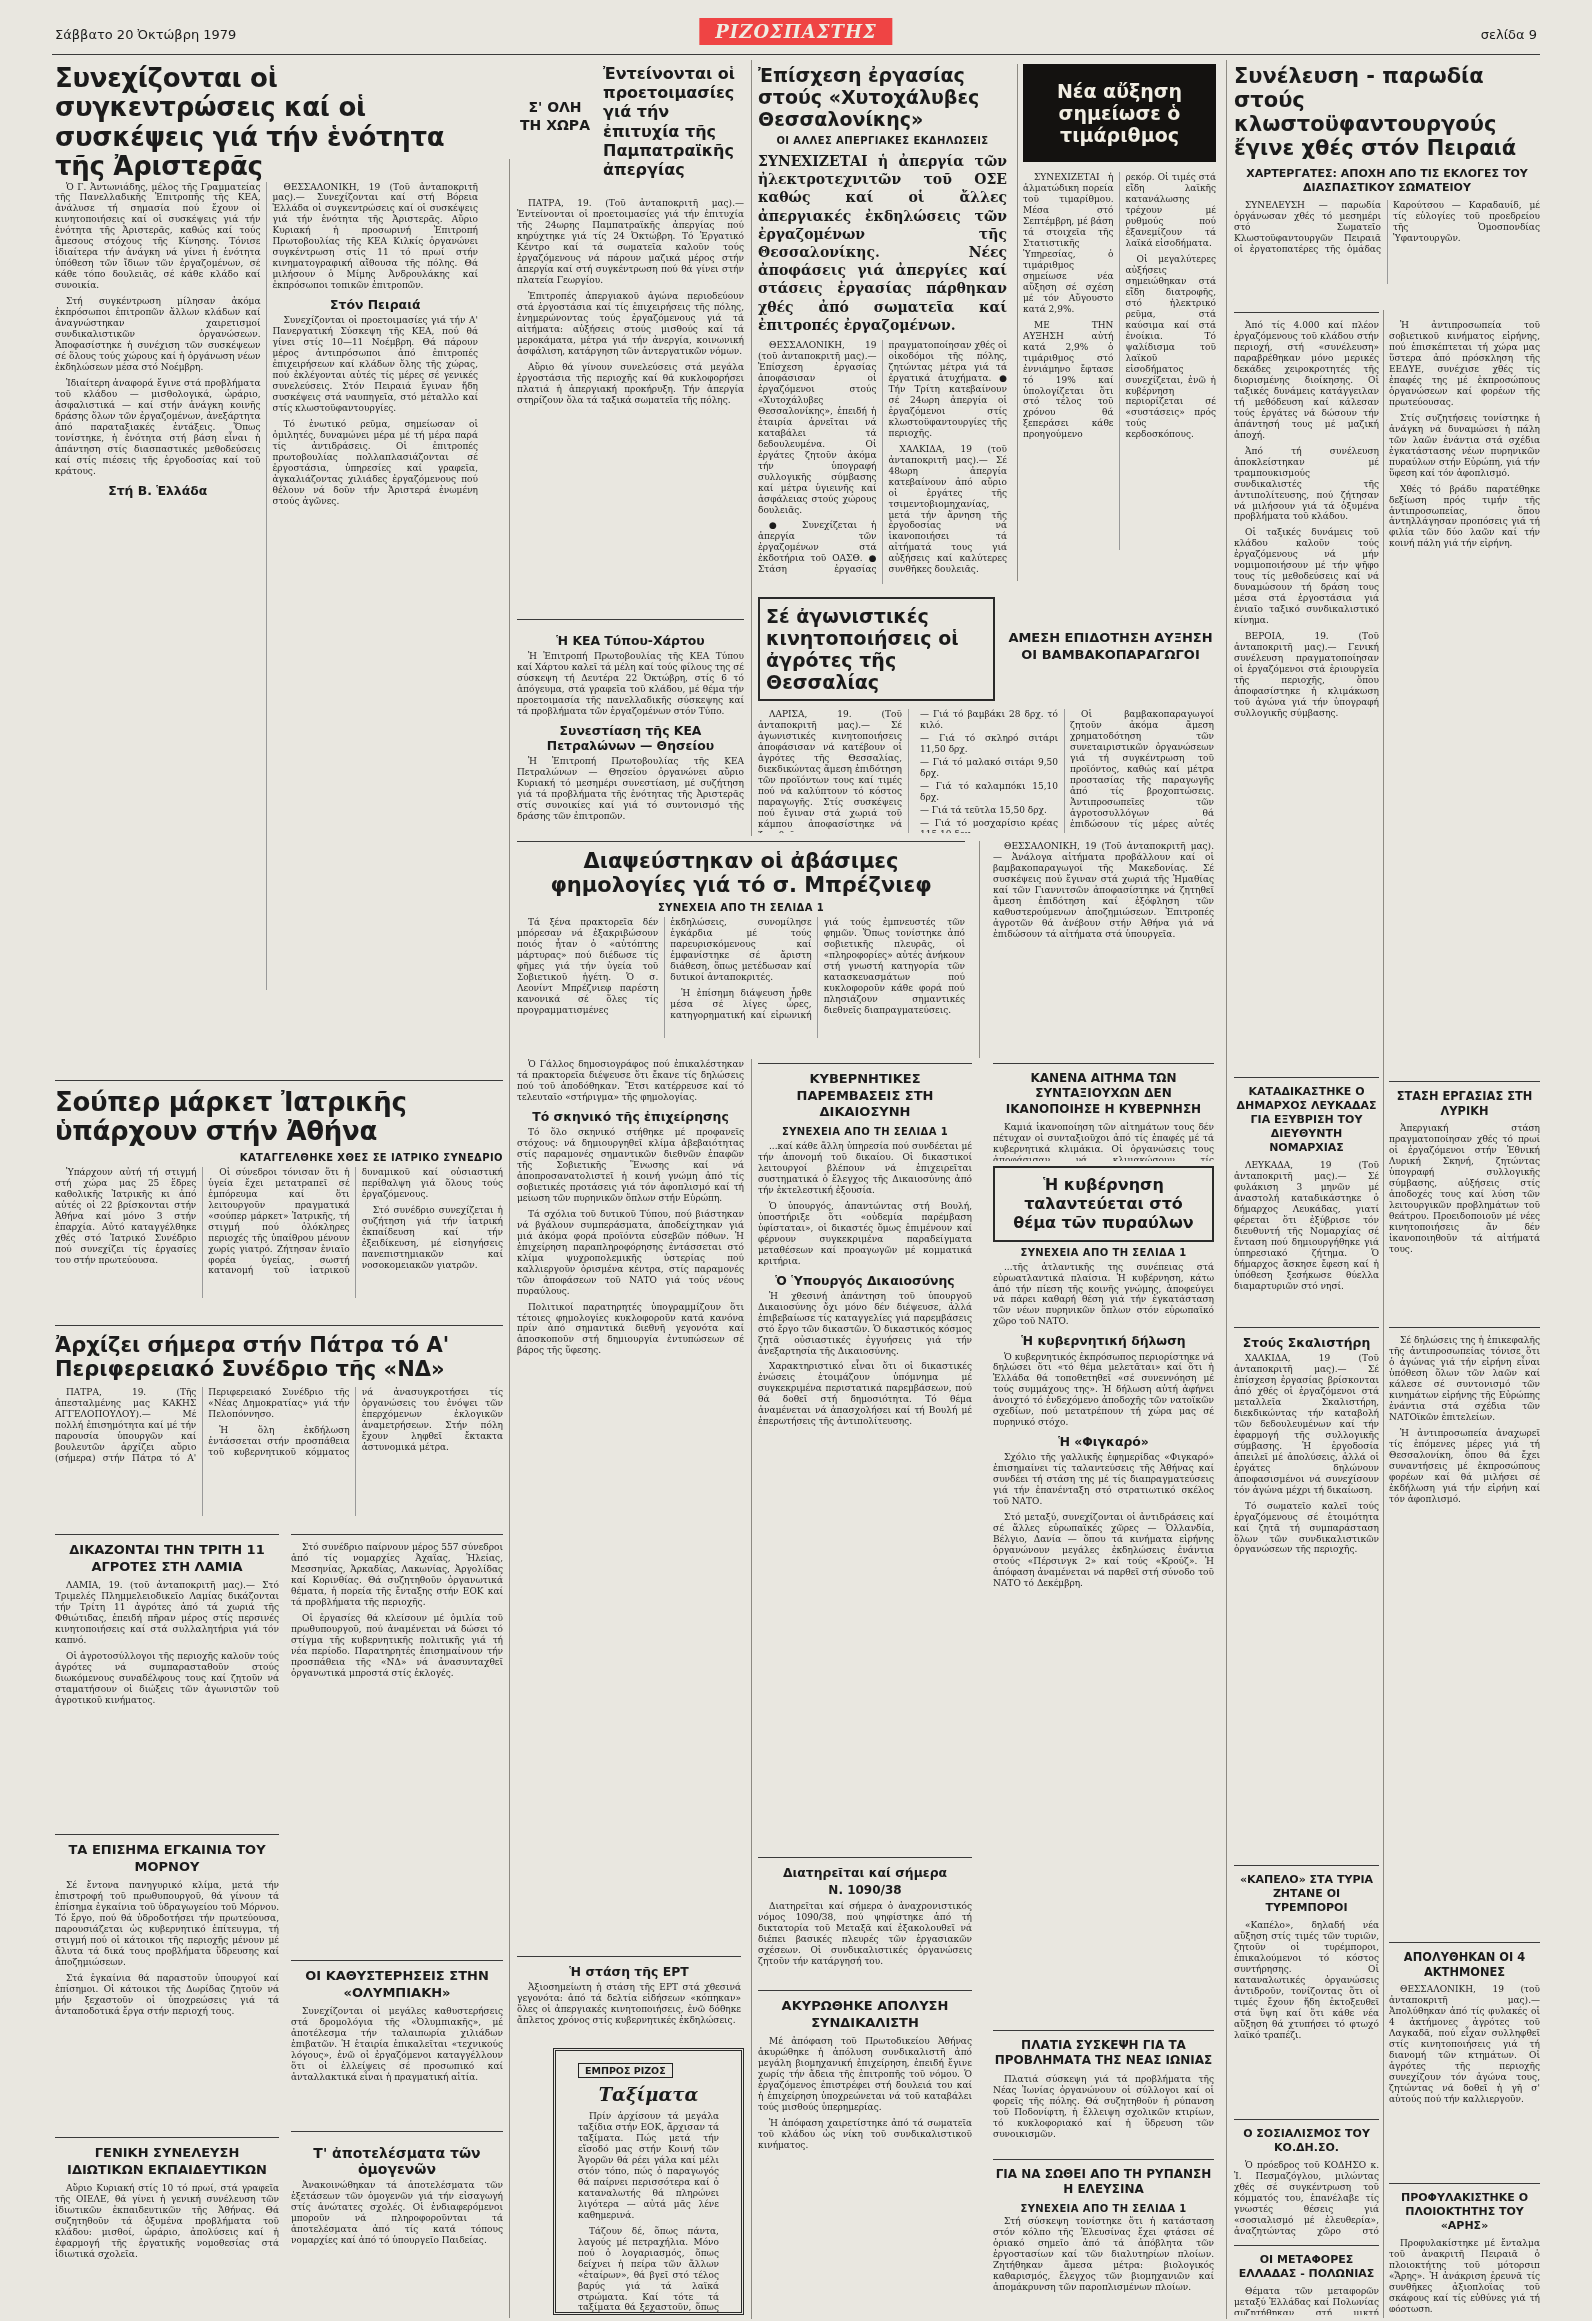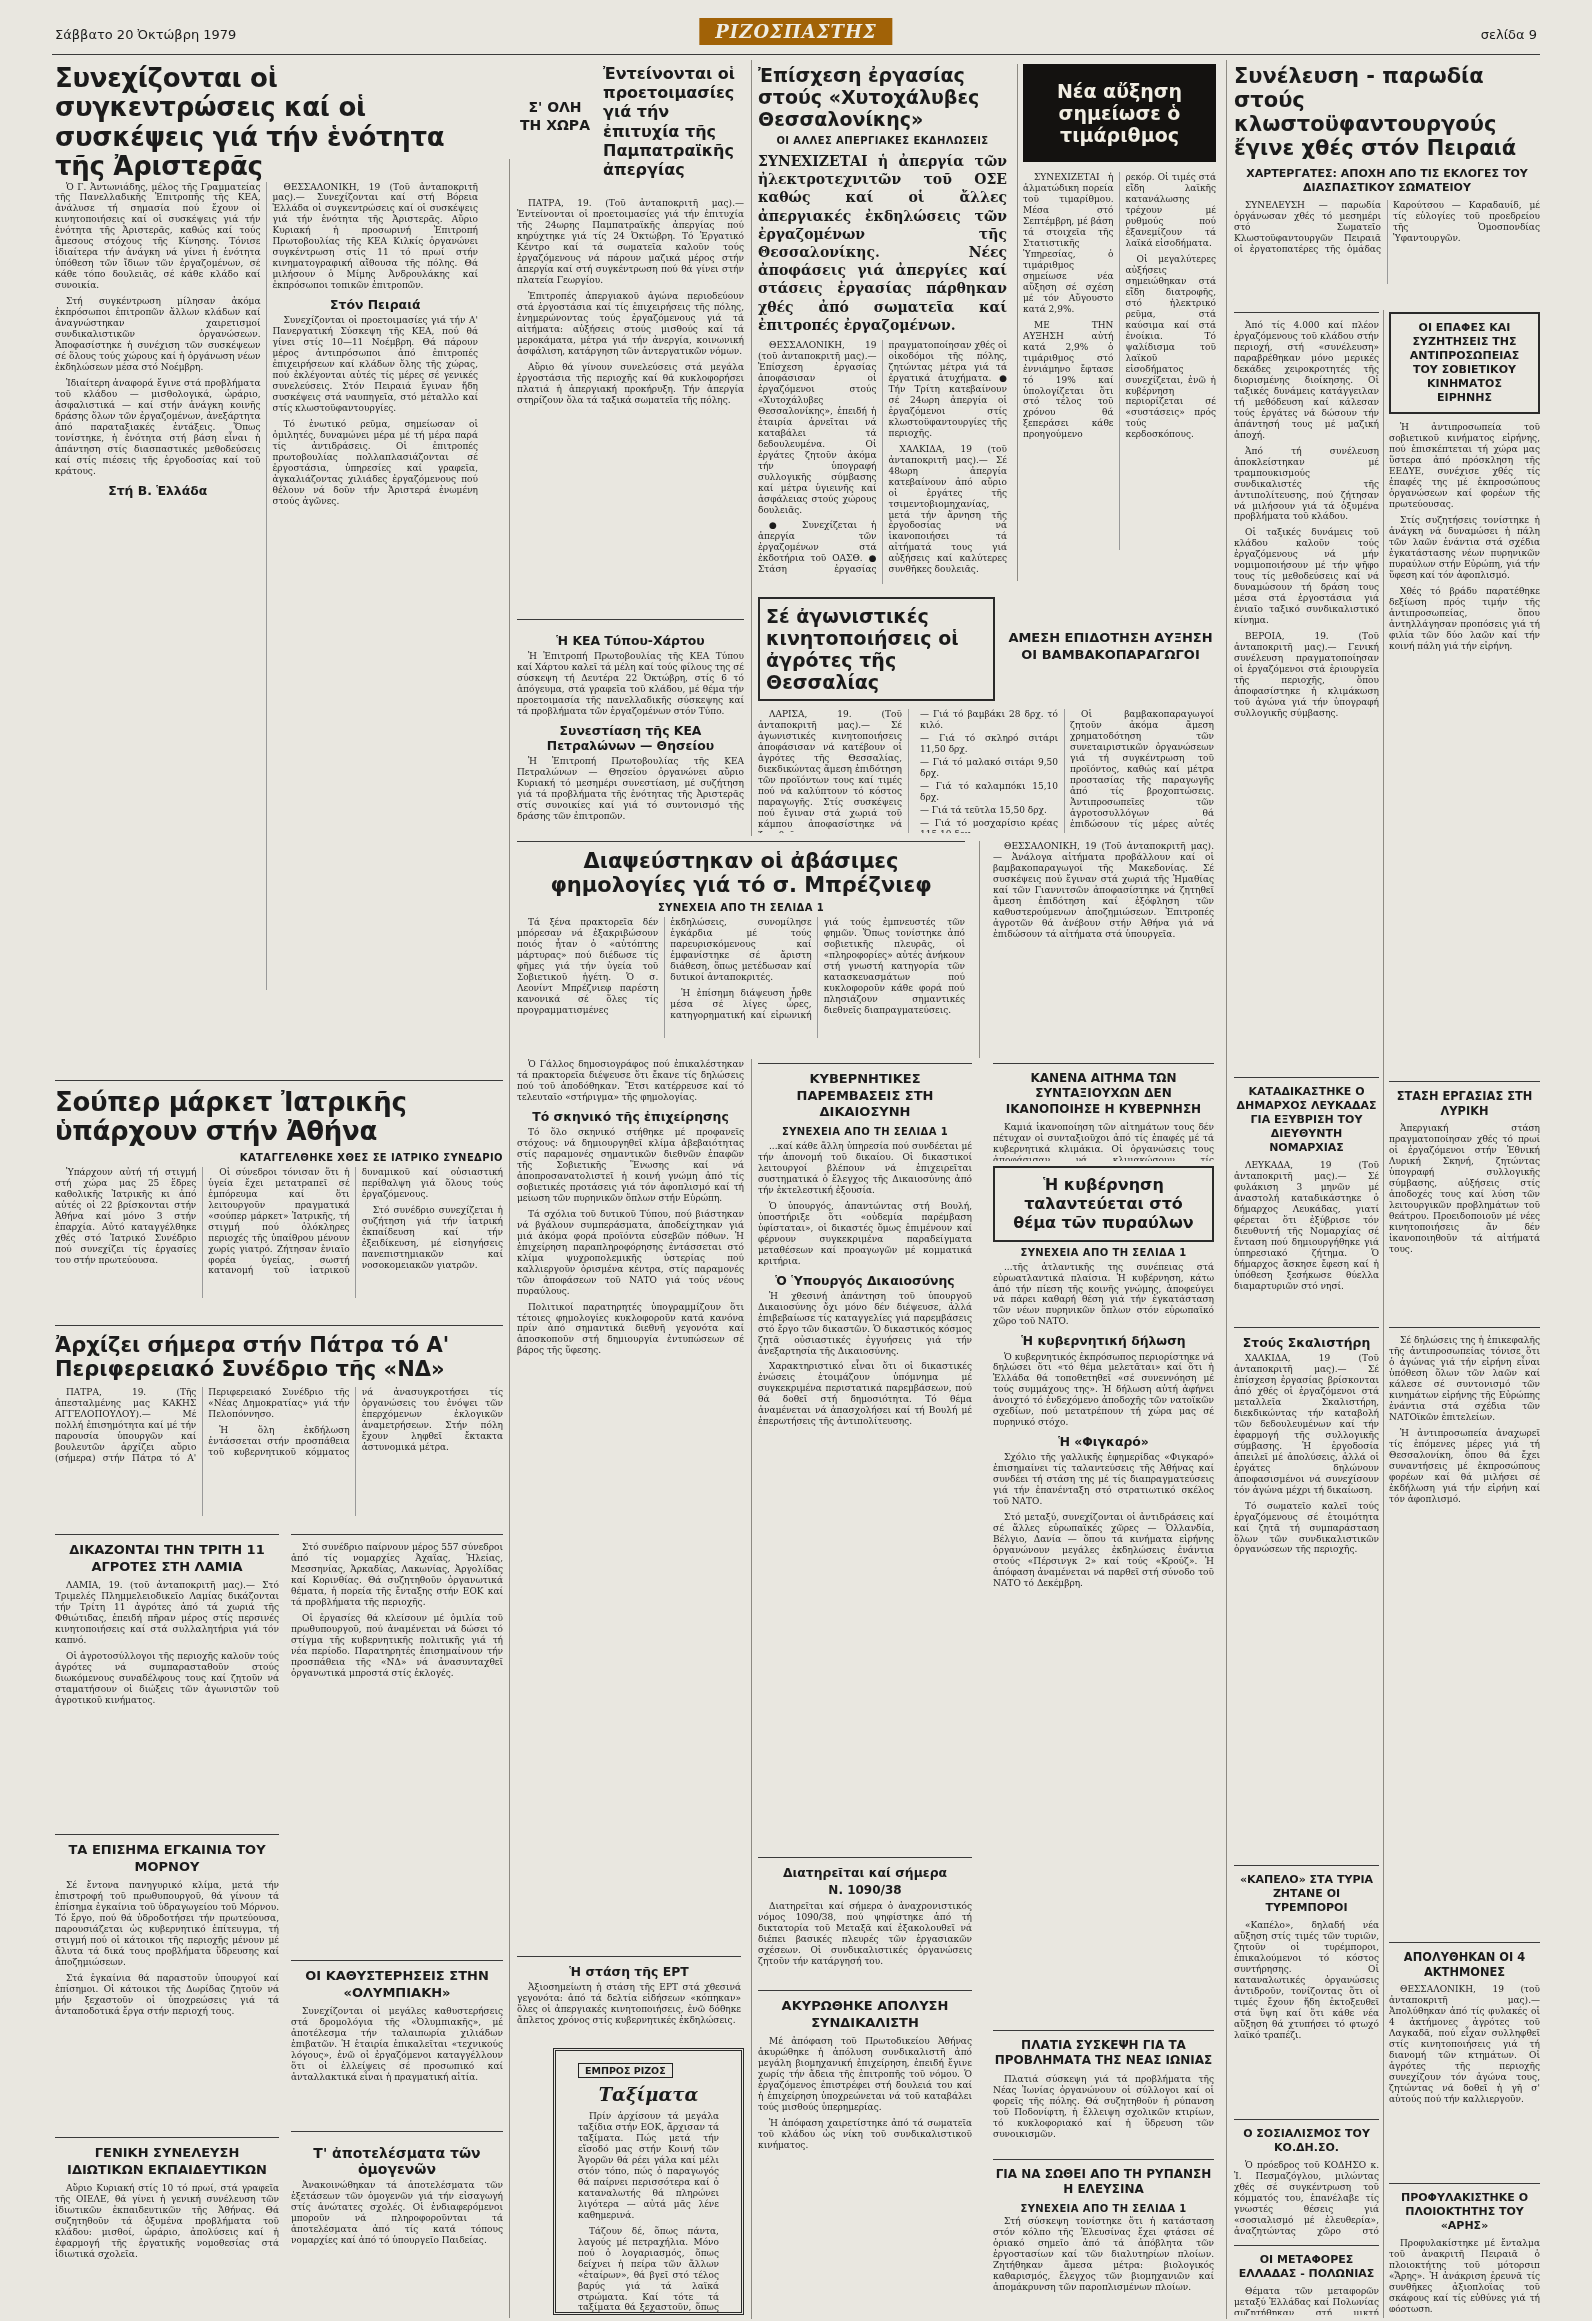--- a/index.html
+++ b/index.html
@@ -22,21 +22,21 @@
   .bull{margin:0 0 2px 6px}
   .c2{column-count:2;column-gap:12px;column-rule:1px solid #999}
   .c3{column-count:3;column-gap:12px;column-rule:1px solid #999}
   .blackbox{background:#141210;color:#f1ede2;text-align:center;padding:16px 8px}
   .boxed{border:2px solid #2a2a2a;padding:7px 8px}
   .fbox{border:2px solid #2a2a2a;padding:7px}
   .dbox{border:3px double #2a2a2a;padding:8px 22px}
   .vr{position:absolute;width:1px;background:#8d8a82}
   .hdr-date{position:absolute;left:55px;top:27px;font-family:"DejaVu Sans",sans-serif;font-size:13px}
   .hdr-page{position:absolute;right:55px;top:27px;font-family:"DejaVu Sans",sans-serif;font-size:13px}
-  .masthead{position:absolute;top:18px;left:50%;transform:translateX(-50%);background:#a16207;color:#efece2;
+  .masthead{position:absolute;top:18px;left:50%;transform:translateX(-50%);background:#ef4444;color:#efece2;
             font-weight:700;font-style:italic;font-size:18px;padding:3px 16px;letter-spacing:1px}
   .hrule{position:absolute;left:52px;right:52px;top:54px;border-top:1.5px solid #3a3a3a}
   .ghead{display:flex;gap:12px}
   .gbox{border:2px solid #2a2a2a;padding:6px;flex:0 0 237px}
   .gsub{flex:1;align-self:center}
   .sig{text-align:right;font-family:"DejaVu Sans",sans-serif;font-weight:700;font-size:10px;margin-top:6px}
   .taxlabel{display:inline-block;border:1.5px solid #222;font-family:"DejaVu Sans",sans-serif;font-weight:700;
             font-size:9.5px;padding:1px 6px;margin-bottom:4px}
   .taxtitle{font-style:italic;font-weight:700;font-size:18px;text-align:center;margin:2px 0 6px}
 </style>
@@ -126,23 +126,20 @@
   <section class="art tline" style="left:1234px;top:312px;width:145px;height:758px">
     <div class="body">
       <p>Ἀπό τίς 4.000 καί πλέον ἐργαζόμενους τοῦ κλάδου στήν περιοχή, στή «συνέλευση» παραβρέθηκαν μόνο μερικές δεκάδες χειροκροτητές τῆς διορισμένης διοίκησης. Οἱ ταξικές δυνάμεις κατάγγειλαν τή μεθόδευση καί κάλεσαν τούς ἐργάτες νά δώσουν τήν ἀπάντησή τους μέ μαζική ἀποχή.</p>
       <p>Ἀπό τή συνέλευση ἀποκλείστηκαν μέ τραμπουκισμούς συνδικαλιστές τῆς ἀντιπολίτευσης, πού ζήτησαν νά μιλήσουν γιά τά ὀξυμένα προβλήματα τοῦ κλάδου.</p>
       <p>Οἱ ταξικές δυνάμεις τοῦ κλάδου καλοῦν τούς ἐργαζόμενους νά μήν νομιμοποιήσουν μέ τήν ψῆφο τους τίς μεθοδεύσεις καί νά δυναμώσουν τή δράση τους μέσα στά ἐργοστάσια γιά ἑνιαῖο ταξικό συνδικαλιστικό κίνημα.</p>
       <p>ΒΕΡΟΙΑ, 19. (Τοῦ ἀνταποκριτῆ μας).— Γενική συνέλευση πραγματοποίησαν οἱ ἐργαζόμενοι στά ἐριουργεῖα τῆς περιοχῆς, ὅπου ἀποφασίστηκε ἡ κλιμάκωση τοῦ ἀγώνα γιά τήν ὑπογραφή συλλογικῆς σύμβασης.</p>
     </div>
   </section>
 
   <section class="art" style="left:1389px;top:312px;width:151px;height:758px">
-    <div class="fbox">
-      <div class="h-caps" style="font-size:11px;margin:0">ΟΙ ΕΠΑΦΕΣ ΚΑΙ ΣΥΖΗΤΗΣΕΙΣ ΤΗΣ ΑΝΤΙΠΡΟΣΩΠΕΙΑΣ ΤΟΥ ΣΟΒΙΕΤΙΚΟΥ ΚΙΝΗΜΑΤΟΣ ΕΙΡΗΝΗΣ</div>
-    </div>
     <div class="body" style="margin-top:8px">
       <p>Ἡ ἀντιπροσωπεία τοῦ σοβιετικοῦ κινήματος εἰρήνης, πού ἐπισκέπτεται τή χώρα μας ὕστερα ἀπό πρόσκληση τῆς ΕΕΔΥΕ, συνέχισε χθές τίς ἐπαφές της μέ ἐκπροσώπους ὀργανώσεων καί φορέων τῆς πρωτεύουσας.</p>
       <p>Στίς συζητήσεις τονίστηκε ἡ ἀνάγκη νά δυναμώσει ἡ πάλη τῶν λαῶν ἐνάντια στά σχέδια ἐγκατάστασης νέων πυρηνικῶν πυραύλων στήν Εὐρώπη, γιά τήν ὕφεση καί τόν ἀφοπλισμό.</p>
       <p>Χθές τό βράδυ παρατέθηκε δεξίωση πρός τιμήν τῆς ἀντιπροσωπείας, ὅπου ἀντηλλάγησαν προπόσεις γιά τή φιλία τῶν δύο λαῶν καί τήν κοινή πάλη γιά τήν εἰρήνη.</p>
     </div>
   </section>
 
   <section class="art" style="left:758px;top:597px;width:456px;height:236px">
     <div class="ghead">
       <div class="gbox">

